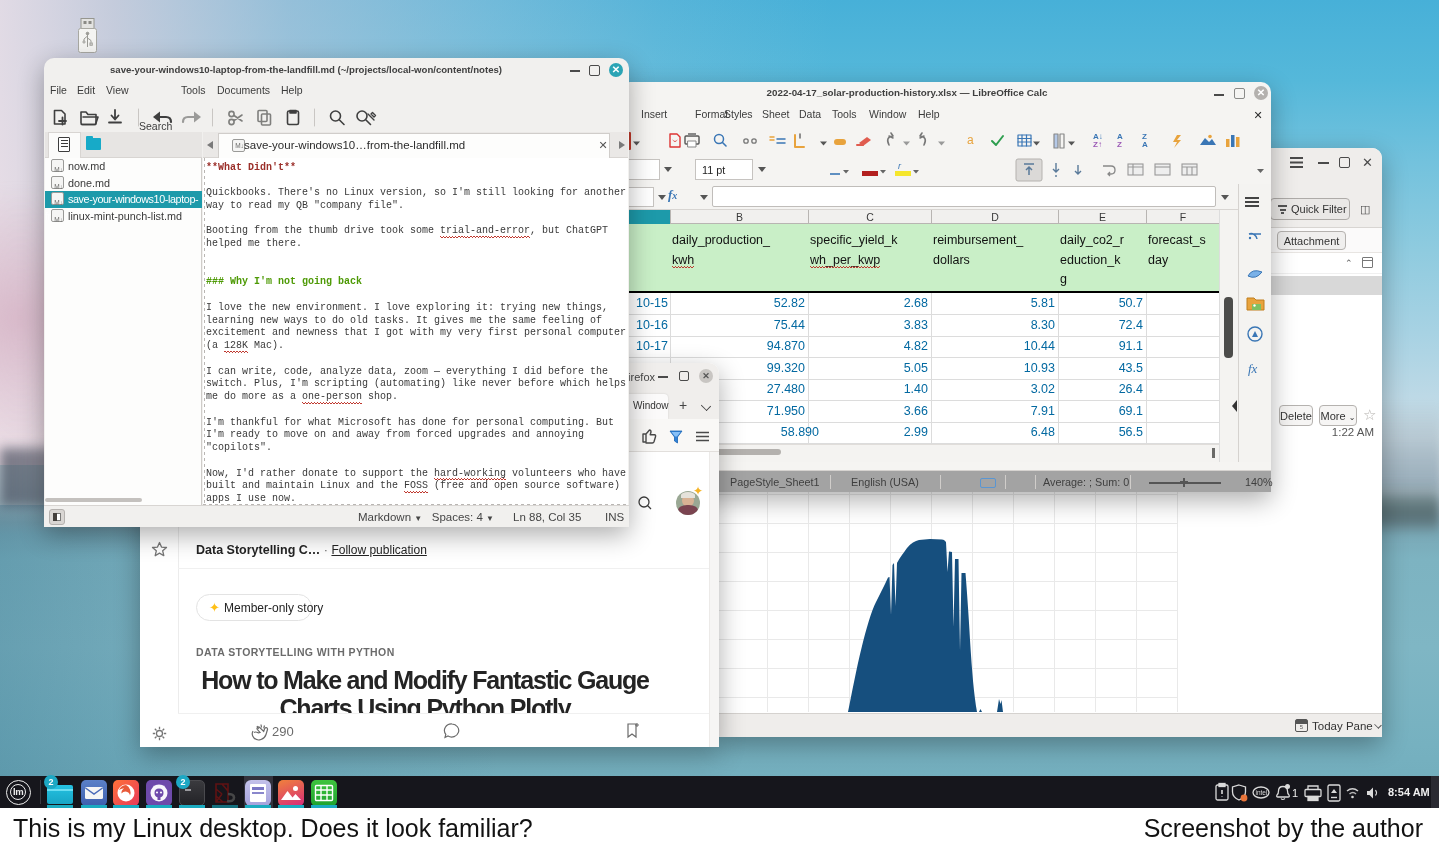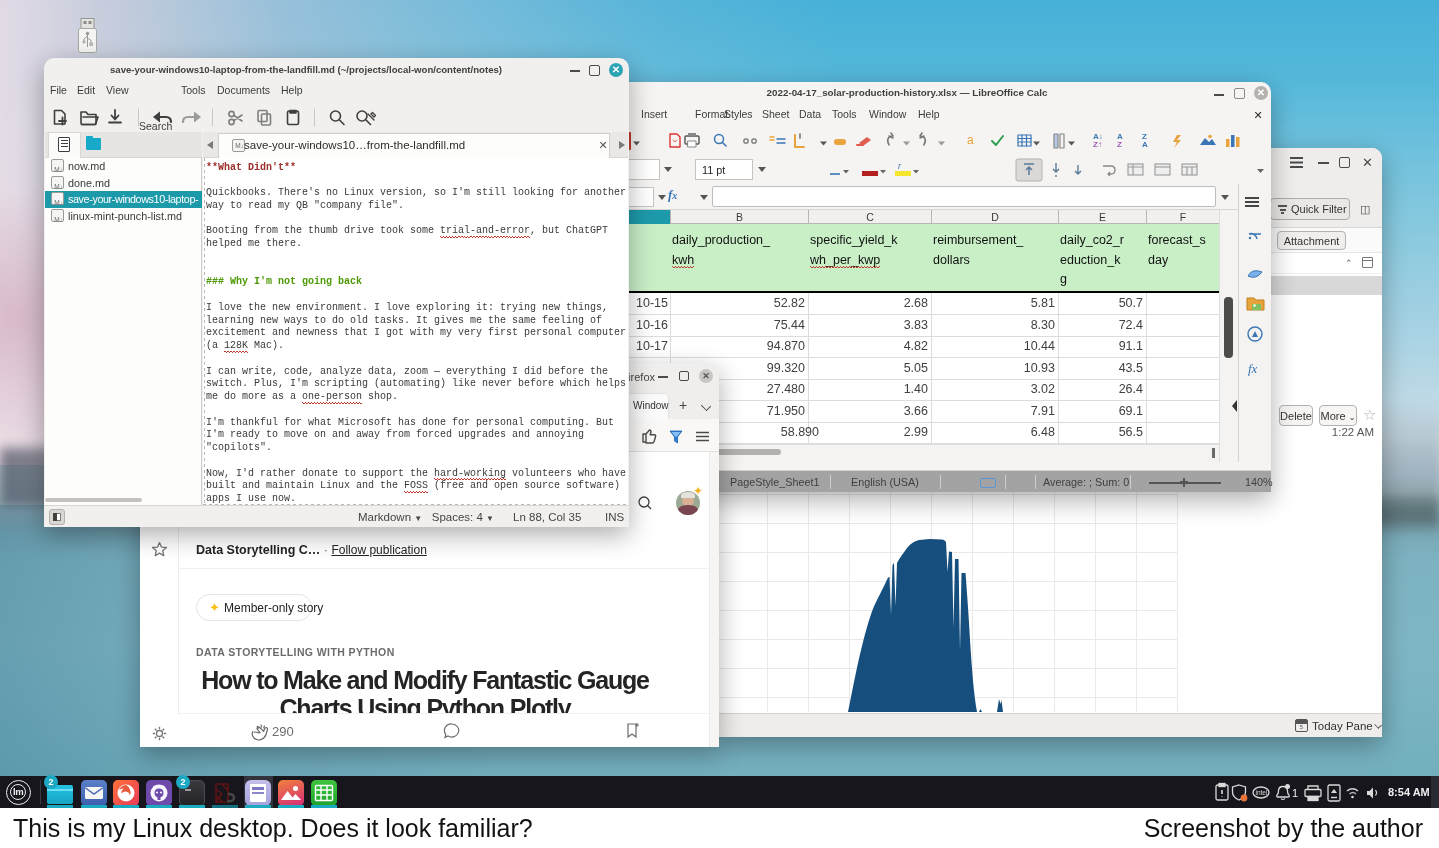--- a/index.html
+++ b/index.html
@@ -262,21 +262,21 @@
       <div class="abs colh" style="left:311px;width:127px;">D</div>
       <div class="abs colh" style="left:438px;width:88px;">E</div>
       <div class="abs colh" style="left:526px;width:73px;">F</div>
       <div class="abs" style="left:0;top:14px;width:599px;height:67px;background:#c9efc7;"></div>
       <div class="abs ghead" style="left:52px;top:21px;">daily_production_<br><span class="sq">kwh</span></div>
       <div class="abs ghead" style="left:190px;top:21px;">specific_yield_k<br><span class="sq">wh_per_kwp</span></div>
       <div class="abs ghead" style="left:313px;top:21px;">reimbursement_<br>dollars</div>
       <div class="abs ghead" style="left:440px;top:21px;">daily_co2_r<br>eduction_k<br>g</div>
       <div class="abs ghead" style="left:528px;top:21px;">forecast_s<br>day</div>
       <div class="abs" style="left:0;top:81px;width:599px;height:2px;background:#000;"></div>
-      <div class="abs" id="cells" style="left:0;top:83px;width:599px;height:151px;font-size:12.5px;color:#404040;">
+      <div class="abs" id="cells" style="left:0;top:83px;width:599px;height:151px;font-size:12.5px;color:#0369a1;">
         <div class="abs" style="left:50px;top:0;width:1px;height:151px;background:#dcdcdc;"></div>
         <div class="abs" style="left:188px;top:0;width:1px;height:151px;background:#dcdcdc;"></div>
         <div class="abs" style="left:311px;top:0;width:1px;height:151px;background:#dcdcdc;"></div>
         <div class="abs" style="left:438px;top:0;width:1px;height:151px;background:#dcdcdc;"></div>
         <div class="abs" style="left:526px;top:0;width:1px;height:151px;background:#dcdcdc;"></div>
         <div class="abs rowline" style="top:21px;"></div>
         <div class="abs rowline" style="top:42.5px;"></div>
         <div class="abs rowline" style="top:64px;"></div>
         <div class="abs rowline" style="top:85.5px;"></div>
         <div class="abs rowline" style="top:107px;"></div>

